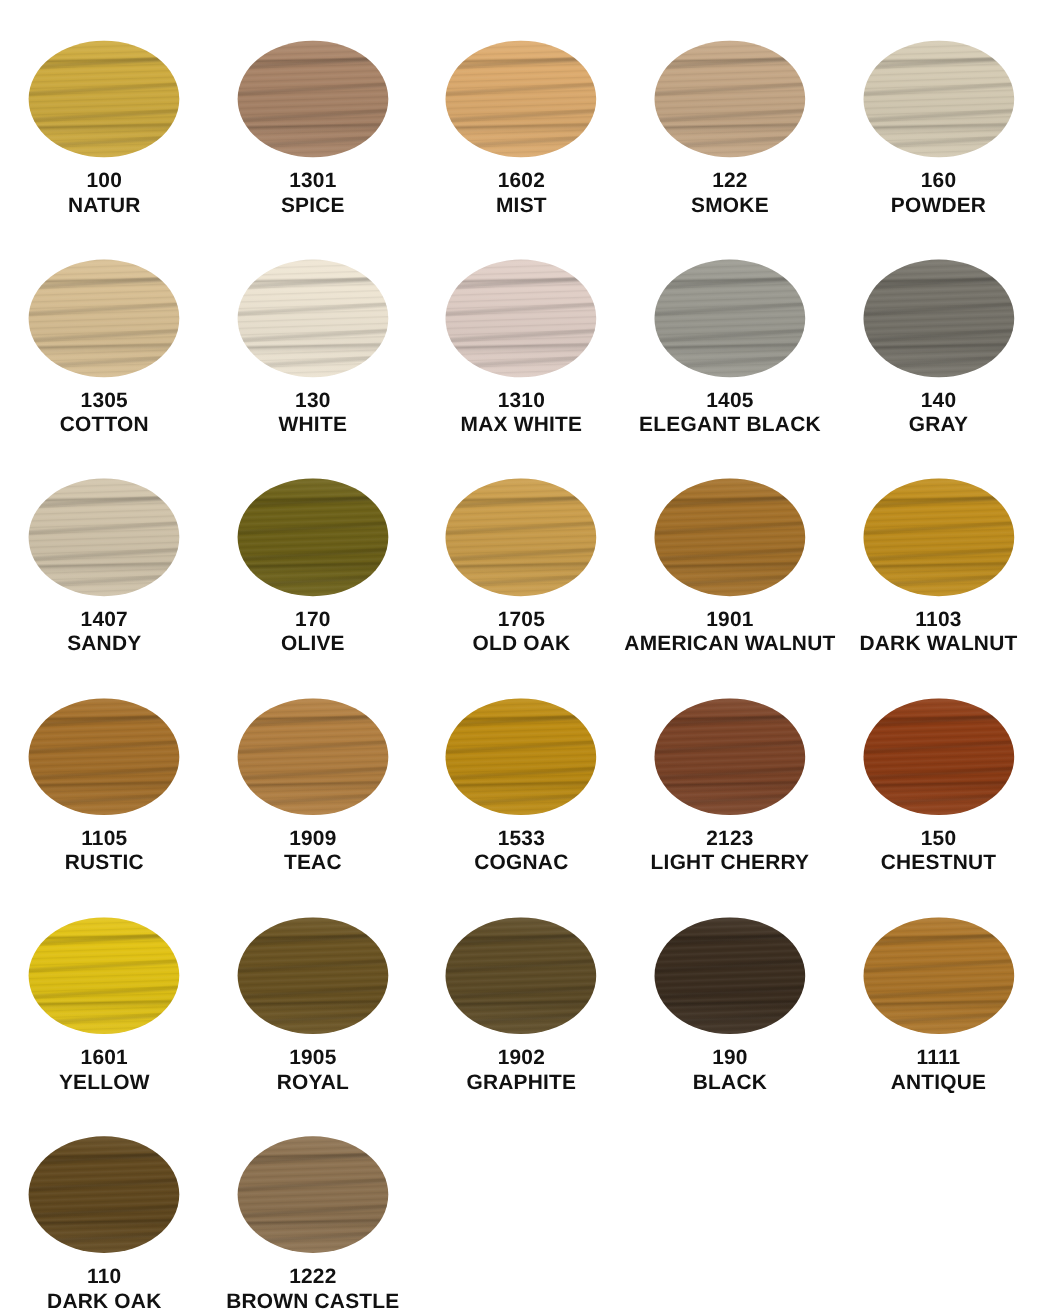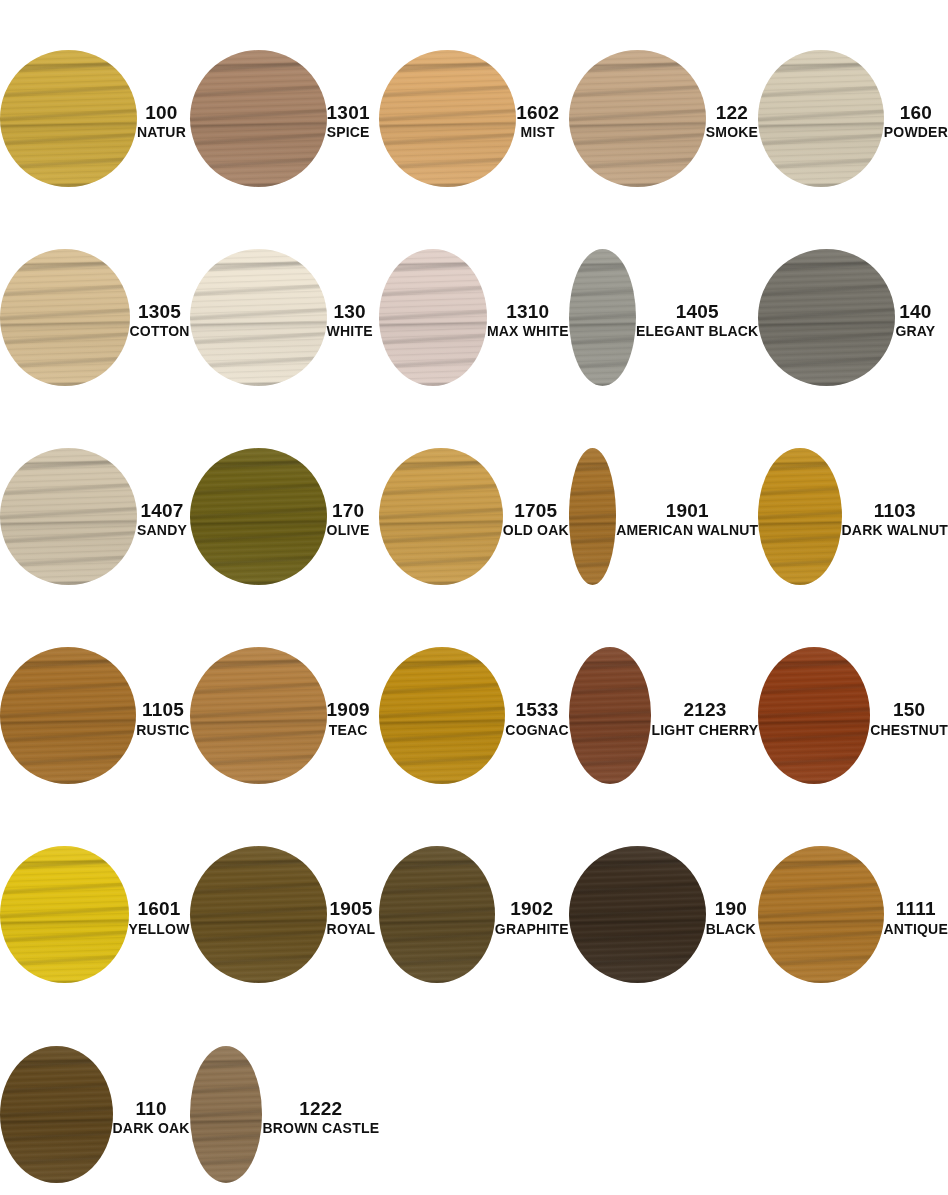--- a/index.html
+++ b/index.html
@@ -18,21 +18,21 @@
     display: grid;
     grid-template-columns: repeat(5, 189.6px);
     grid-template-rows: repeat(6, 199.2px);
     width: 948px;
     height: 1195px;
   }
 
   .swatch-cell {
     position: relative;
     display: flex;
-    flex-direction: row;
+    flex-direction: column;
     align-items: center;
     justify-content: flex-start;
     margin-top: 32px;
   }
 
   .swatch-disc {
     position: relative;
     width: 137px;
     height: 137px;
     margin-top: 5px;
@@ -95,21 +95,21 @@
     text-align: center;
     line-height: 1.18;
     color: #111111;
   }
   .swatch-code {
     font-size: 19px;
     font-weight: bold;
     letter-spacing: 0.2px;
   }
   .swatch-name {
-    font-size: 14px;
+    font-size: 19px;
     font-weight: bold;
     letter-spacing: 0.2px;
     white-space: nowrap;
   }
 </style>
 </head>
 <body>
 
 <div id="swatch-grid">
     <div class="swatch-cell">

